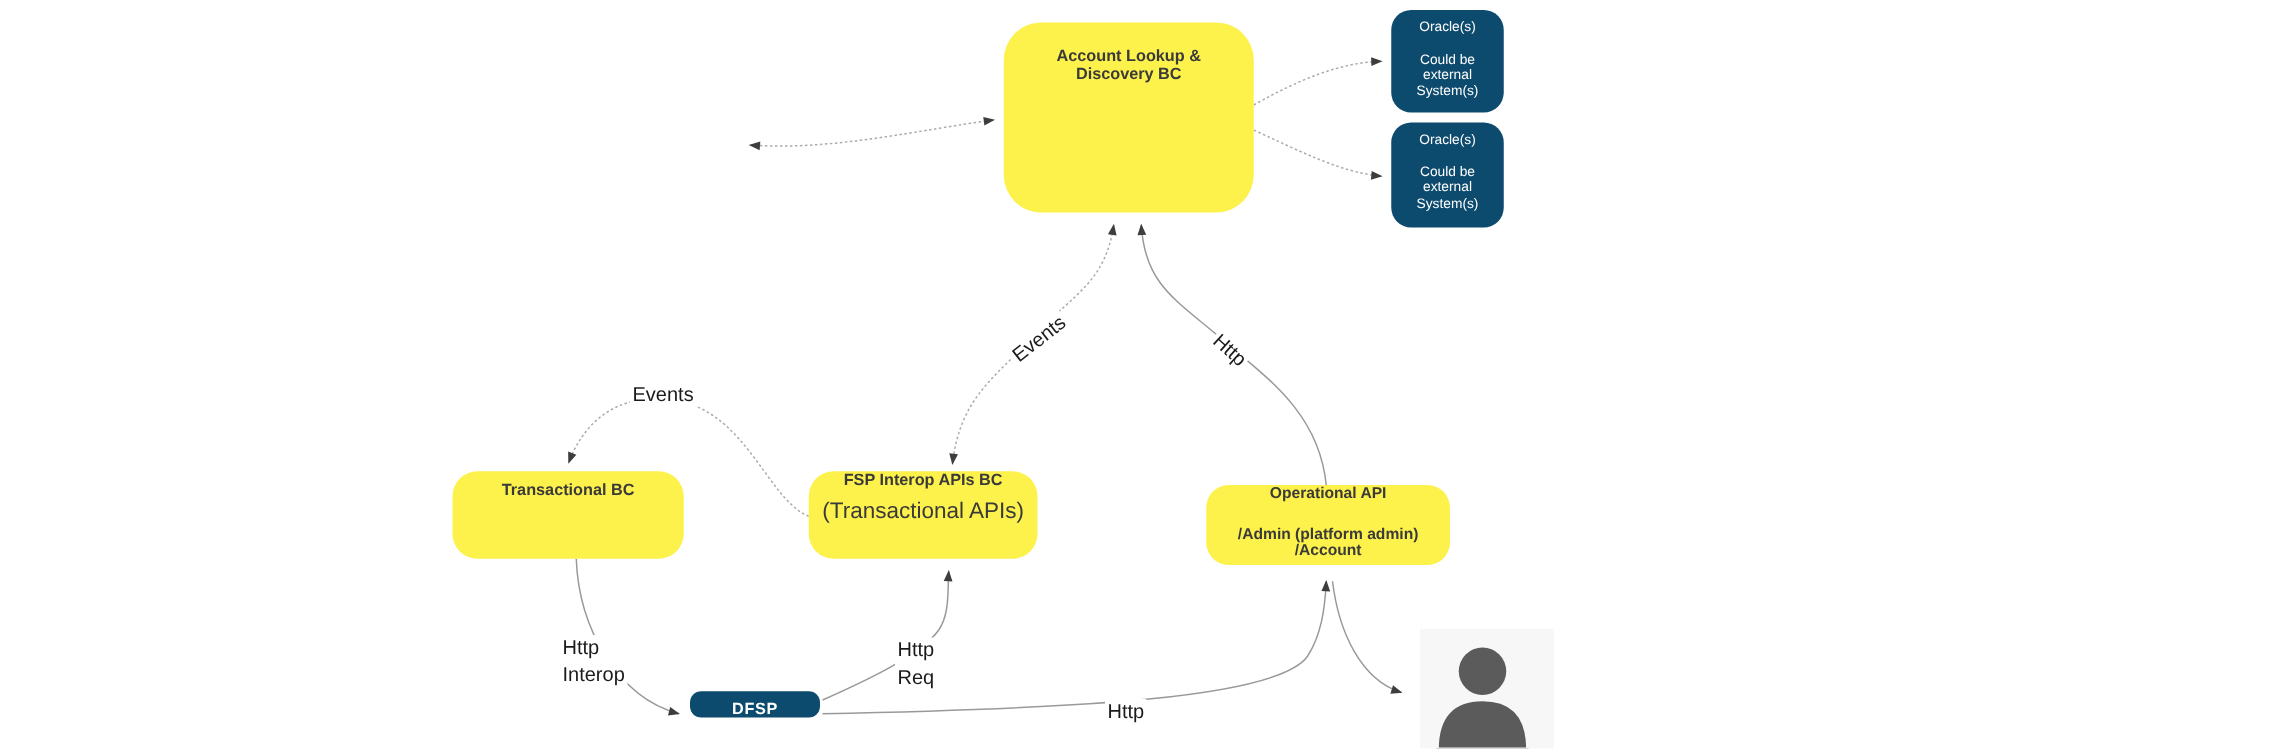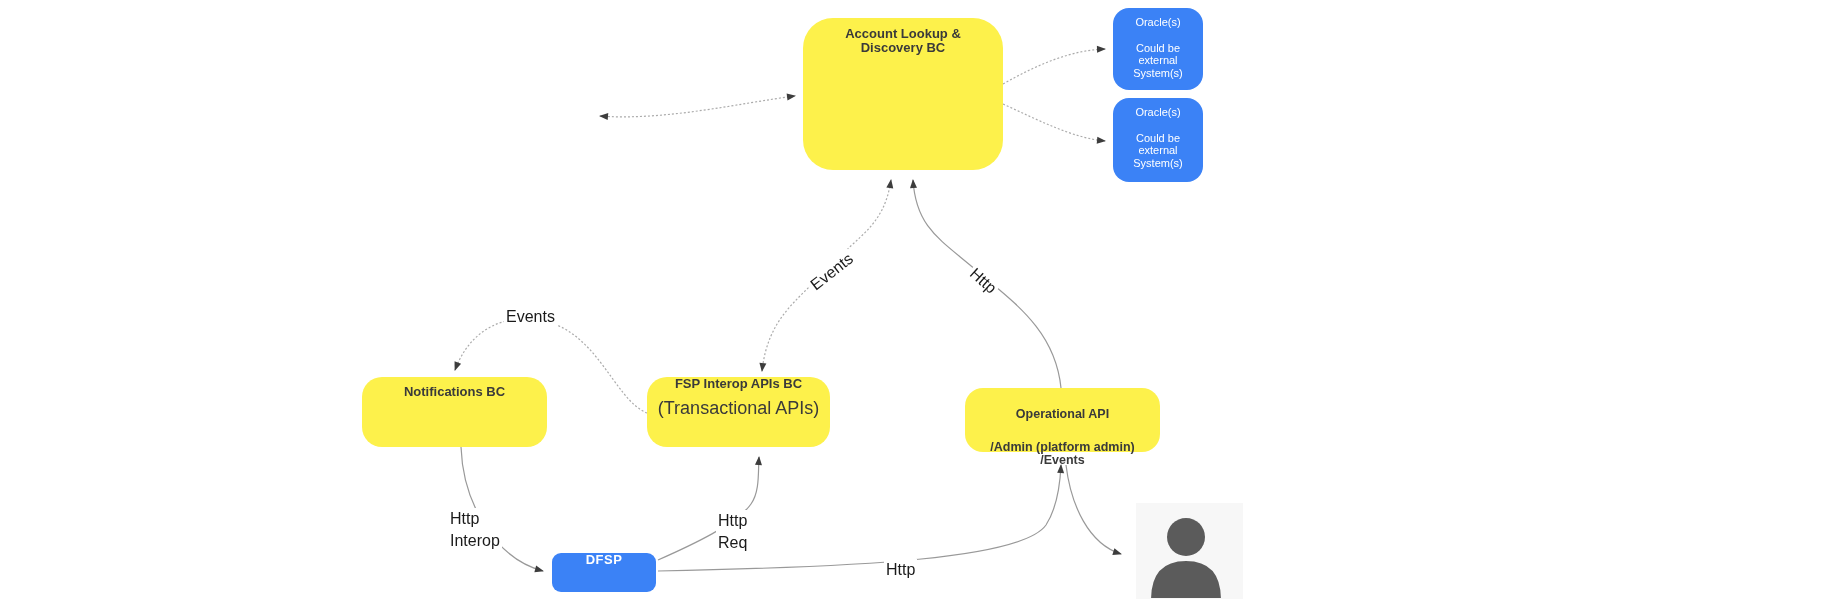--- a/index.html
+++ b/index.html
@@ -6,37 +6,37 @@
   #canvas{
     position:relative;width:1830px;height:599px;background:#FFFFFF;
     font-family:"Liberation Sans",sans-serif;overflow:hidden;
   }
   #edges{position:absolute;left:0;top:0;width:1830px;height:599px;z-index:1;}
   .node{
     position:absolute;z-index:2;box-sizing:border-box;text-align:center;
     color:#3A3A3A;font-weight:bold;font-size:13px;line-height:14px;
   }
   .yellow{background:#FDF14B;}
-  .gray{background:#3b82f6;color:#FFFFFF;}
+  .gray{background:#0c4a6e;color:#FFFFFF;}
   
   #plm{left:405px;top:40px;width:190px;height:150px;border-radius:30px;padding:9px 24px 0;}
-  #account{left:803px;top:18px;width:200px;height:152px;border-radius:30px;padding:9px 12px 0;}
+  #account{left:803px;top:18px;width:200px;height:152px;border-radius:30px;padding:20px 12px 0;}
   #oracle1{left:1113px;top:8px;width:90px;height:82px;border-radius:16px;padding:8px 10px 0;
            font-weight:normal;font-size:11px;line-height:12.5px;}
   #oracle2{left:1113px;top:98px;width:90px;height:84px;border-radius:16px;padding:8px 10px 0;
            font-weight:normal;font-size:11px;line-height:12.5px;}
   .oracle-body{margin-top:13px;}
   #notifications{left:362px;top:377px;width:185px;height:70px;border-radius:20px;padding:8px 10px 0;}
   #fsp{left:647px;top:377px;width:183px;height:70px;border-radius:20px;padding:0 10px 0;}
   #fsp .subtitle{margin-top:10px;font-weight:normal;font-size:18px;}
-  #operational{left:965px;top:388px;width:195px;height:64px;border-radius:18px;padding:20px 8px 0;
+  #operational{left:965px;top:388px;width:195px;height:64px;border-radius:18px;padding:0 8px 0;
                font-size:12.5px;line-height:13.5px;}
   #operational .admin{margin-top:19px;}
-  #dfsp{left:552px;top:553px;width:104px;height:39px;border-radius:9px;
-        display:flex;align-items:flex-start;justify-content:center;font-size:13px;letter-spacing:.5px;}
+  #dfsp{left:552px;top:553px;width:104px;height:21px;border-radius:9px;
+        display:flex;align-items:flex-end;justify-content:center;font-size:13px;letter-spacing:.5px;}
   #person-box{left:1136px;top:503px;width:107px;height:96px;background:#F7F7F7;
               border-radius:0;padding:0;overflow:hidden;}
   #person-box svg{display:block;}
   
   .edge-label{
     position:absolute;z-index:3;background:#FFFFFF;color:#1A1A1A;
     font-size:16px;line-height:22px;white-space:nowrap;padding:0 2px;
   }
   .rot{transform:translate(-50%,-50%) rotate(-38deg);transform-origin:center;}
   #lbl-http-rot{transform:translate(-50%,-50%) rotate(42deg);}
@@ -89,32 +89,32 @@
     <div>Oracle(s)</div>
     <div class="oracle-body">Could be external System(s)</div>
   </div>
 
   <div class="node gray" id="oracle2">
     <div>Oracle(s)</div>
     <div class="oracle-body">Could be external System(s)</div>
   </div>
 
   <div class="node yellow" id="notifications">
-    <div>Notifications BC</div>
+    <div>Transactional BC</div>
   </div>
 
   <div class="node yellow" id="fsp">
     <div>FSP Interop APIs BC</div>
     <div class="subtitle">(Transactional APIs)</div>
   </div>
 
   <div class="node yellow" id="operational">
     <div>Operational API</div>
     <div class="admin">/Admin (platform admin)</div>
-    <div>/Events</div>
+    <div>/Account</div>
   </div>
 
   <div class="node gray" id="dfsp">
     <div>DFSP</div>
   </div>
 
   <div class="node" id="person-box">
     <svg width="107" height="96" viewBox="0 0 107 96">
       <circle cx="50" cy="34" r="19" fill="#5B5B5B"></circle>
       <path d="M13,97 C13,67 29,56 50,56 C71,56 87,67 87,97 Z" fill="#5B5B5B" stroke="#F7F7F7" stroke-width="4"></path>

